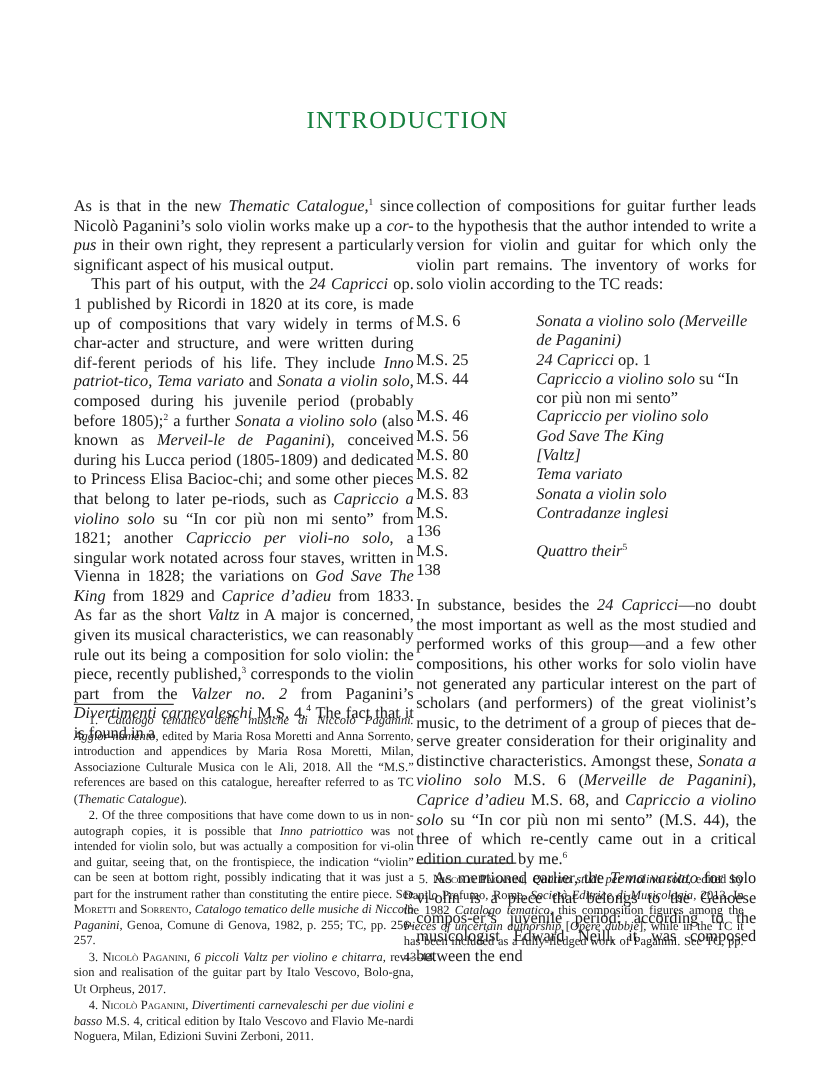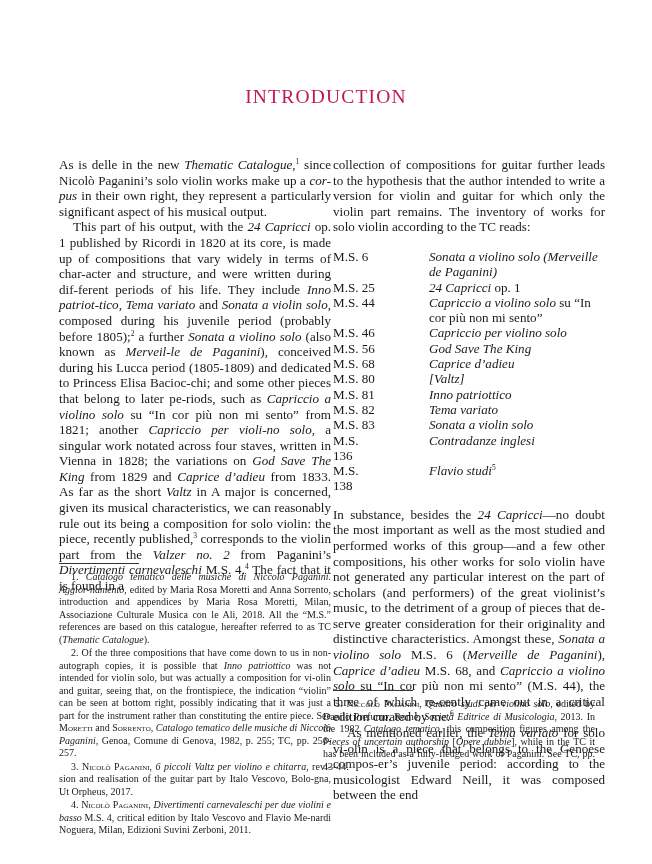--- a/index.html
+++ b/index.html
@@ -1,17 +1,17 @@
 <!DOCTYPE html>
 <html><head>
   <meta charset="utf-8">
   <style>
     html, body { margin: 0; padding: 0; background: #ffffff; }
     body { width: 652px; height: 864px; position: relative; overflow: hidden; color: #1a1a1a; font-family: "Liberation Serif", "DejaVu Serif", serif; }
-    .title { position: absolute; top: 86px; left: 0; width: 652px; text-align: center; font-size: 19.5px; letter-spacing: 1.2px; color: #be185d; }
+    .title { position: absolute; top: 86px; left: 0; width: 652px; text-align: center; font-size: 19.5px; letter-spacing: 1.2px; color: #15803d; }
     .col { position: absolute; top: 157px; width: 272px; }
     .col-left { left: 59px; }
     .col-right { left: 333px; }
     .body-text { font-size: 13.1px; line-height: 15.6px; text-align: justify; hyphens: manual; margin: 0; }
     .body-text.indent { text-indent: 14px; }
     .body-text i { font-style: italic; }
     sup { font-size: 7.5px; line-height: 0; vertical-align: 5px; }
     .rule { width: 80px; border-top: 1px solid #333; margin: 0; }
     .notes { position: absolute; width: 272px; }
     .notes-left { left: 59px; top: 571px; }
@@ -27,21 +27,21 @@
     .work-title .rm { font-style: normal; }
   </style>
 </head>
 <body>
 
 <div>
 
   <div class="title">INTRODUCTION</div>
 
   <div class="col col-left">
-    <p class="body-text"><span>As is delle in the new </span><i>Thematic Catalogue,</i><sup>1</sup><span> since Nicolò Paganini’s solo violin works make up a </span><i>cor-pus</i><span> in their own right, they represent a particularly significant aspect of his musical output.</span></p>
+    <p class="body-text"><span>As is that in the new </span><i>Thematic Catalogue,</i><sup>1</sup><span> since Nicolò Paganini’s solo violin works make up a </span><i>cor-pus</i><span> in their own right, they represent a particularly significant aspect of his musical output.</span></p>
     <p class="body-text indent"><span>This part of his output, with the </span><i>24 Capricci</i><span> op. 1 published by Ricordi in 1820 at its core, is made up of compositions that vary widely in terms of char-acter and structure, and were written during dif-ferent periods of his life. They include </span><i>Inno patriot-tico, Tema variato</i><span> and </span><i>Sonata a violin solo</i><span>, composed during his juvenile period (probably before 1805);</span><sup>2</sup><span> a further </span><i>Sonata a violino solo</i><span> (also known as </span><i>Merveil-le de Paganini</i><span>), conceived during his Lucca period (1805-1809) and dedicated to Princess Elisa Bacioc-chi; and some other pieces that belong to later pe-riods, such as </span><i>Capriccio a violino solo</i><span> su “In cor più non mi sento” from 1821; another </span><i>Capriccio per violi-no solo</i><span>, a singular work notated across four staves, written in Vienna in 1828; the variations on </span><i>God Save The King</i><span> from 1829 and </span><i>Caprice d’adieu</i><span> from 1833. As far as the short </span><i>Valtz</i><span> in A major is concerned, given its musical characteristics, we can reasonably rule out its being a composition for solo violin: the piece, recently published,</span><sup>3</sup><span> corresponds to the violin part from the </span><i>Valzer no. 2</i><span> from Paganini’s </span><i>Divertimenti carnevaleschi</i><span> M.S. 4.</span><sup>4</sup><span> The fact that it is found in a</span></p>
   </div>
 
   <div class="rule rule-left"></div>
   <div class="notes notes-left">
     <p class="note"><span>1. </span><i>Catalogo tematico delle musiche di Niccolò Paganini. Aggior-namento</i><span>, edited by Maria Rosa Moretti and Anna Sorrento, introduction and appendices by Maria Rosa Moretti, Milan, Associazione Culturale Musica con le Ali, 2018. All the “M.S.” references are based on this catalogue, hereafter referred to as TC (</span><i>Thematic Catalogue</i><span>).</span></p>
     <p class="note"><span>2. </span><span>Of the three compositions that have come down to us in non-autograph copies, it is possible that </span><i>Inno patriottico</i><span> was not intended for violin solo, but was actually a composition for vi-olin and guitar, seeing that, on the frontispiece, the indication “violin” can be seen at bottom right, possibly indicating that it was just a part for the instrument rather than constituting the entire piece. See </span><span class="sc">Moretti</span><span> and </span><span class="sc">Sorrento</span><span>, </span><i>Catalogo tematico delle musiche di Niccolò Paganini</i><span>, Genoa, Comune di Genova, 1982, p. 255; TC, pp. 256-257.</span></p>
     <p class="note"><span>3. </span><span class="sc">Nicolò Paganini</span><span>, </span><i>6 piccoli Valtz per violino e chitarra</i><span>, revi-sion and realisation of the guitar part by Italo Vescovo, Bolo-gna, Ut Orpheus, 2017.</span></p>
     <p class="note"><span>4. </span><span class="sc">Nicolò Paganini</span><span>, </span><i>Divertimenti carnevaleschi per due violini e basso</i><span> M.S. 4, critical edition by Italo Vescovo and Flavio Me-nardi Noguera, Milan, Edizioni Suvini Zerboni, 2011.</span></p>
   </div>
@@ -64,46 +64,38 @@
         </div>
       <div class="work-row">
           <span class="work-ms">M.S. 46</span>
           <span class="work-title">Capriccio per violino solo</span>
         </div>
       <div class="work-row">
           <span class="work-ms">M.S. 56</span>
           <span class="work-title">God Save The King</span>
         </div>
       <div class="work-row">
-          <span class="work-ms">M.S. 68</span>
-          <span class="work-title">Caprice d’adieu</span>
-        </div>
-      <div class="work-row">
           <span class="work-ms">M.S. 80</span>
           <span class="work-title">[Valtz]</span>
-        </div>
-      <div class="work-row">
-          <span class="work-ms">M.S. 81</span>
-          <span class="work-title">Inno patriottico</span>
         </div>
       <div class="work-row">
           <span class="work-ms">M.S. 82</span>
           <span class="work-title">Tema variato</span>
         </div>
       <div class="work-row">
           <span class="work-ms">M.S. 83</span>
           <span class="work-title">Sonata a violin solo</span>
         </div>
       <div class="work-row">
           <span class="work-ms">M.S. 136</span>
           <span class="work-title">Contradanze inglesi</span>
         </div>
       <div class="work-row">
           <span class="work-ms">M.S. 138</span>
-          <span class="work-title"><span>Flavio studi</span><sup class="rm">5</sup></span>
+          <span class="work-title"><span>Quattro their</span><sup class="rm">5</sup></span>
         </div>
     </div>
 
     <p class="body-text"><span>In substance, besides the </span><i>24 Capricci</i><span>—no doubt the most important as well as the most studied and performed works of this group—and a few other compositions, his other works for solo violin have not generated any particular interest on the part of scholars (and performers) of the great violinist’s music, to the detriment of a group of pieces that de-serve greater consideration for their originality and distinctive characteristics. Amongst these, </span><i>Sonata a violino solo</i><span> M.S. 6 (</span><i>Merveille de Paganini</i><span>), </span><i>Caprice d’adieu</i><span> M.S. 68, and </span><i>Capriccio a violino solo</i><span> su “In cor più non mi sento” (M.S. 44), the three of which re-cently came out in a critical edition curated by me.</span><sup>6</sup></p>
     <p class="body-text indent"><span>As mentioned earlier, the </span><i>Tema variato</i><span> for solo vi-olin is a piece that belongs to the Genoese compos-er’s juvenile period: according to the musicologist Edward Neill, it was composed between the end</span></p>
   </div>
 
   <div class="rule rule-right"></div>
   <div class="notes notes-right">
     <p class="note"><span>5. </span><span class="sc">Niccolò Paganini</span><span>, </span><i>Quattro studi per violino solo</i><span>, edited by Danilo Prefumo, Rome, </span><i>Società Editrice di Musicologia</i><span>, 2013. In the 1982 </span><i>Catalogo tematico</i><span>, this composition figures among the </span><i>Pieces of uncertain authorship</i><span> [</span><i>Opere dubbie</i><span>], while in the TC it has been included as a fully-fledged work of Paganini. See TC, pp. 43-44.</span></p>

